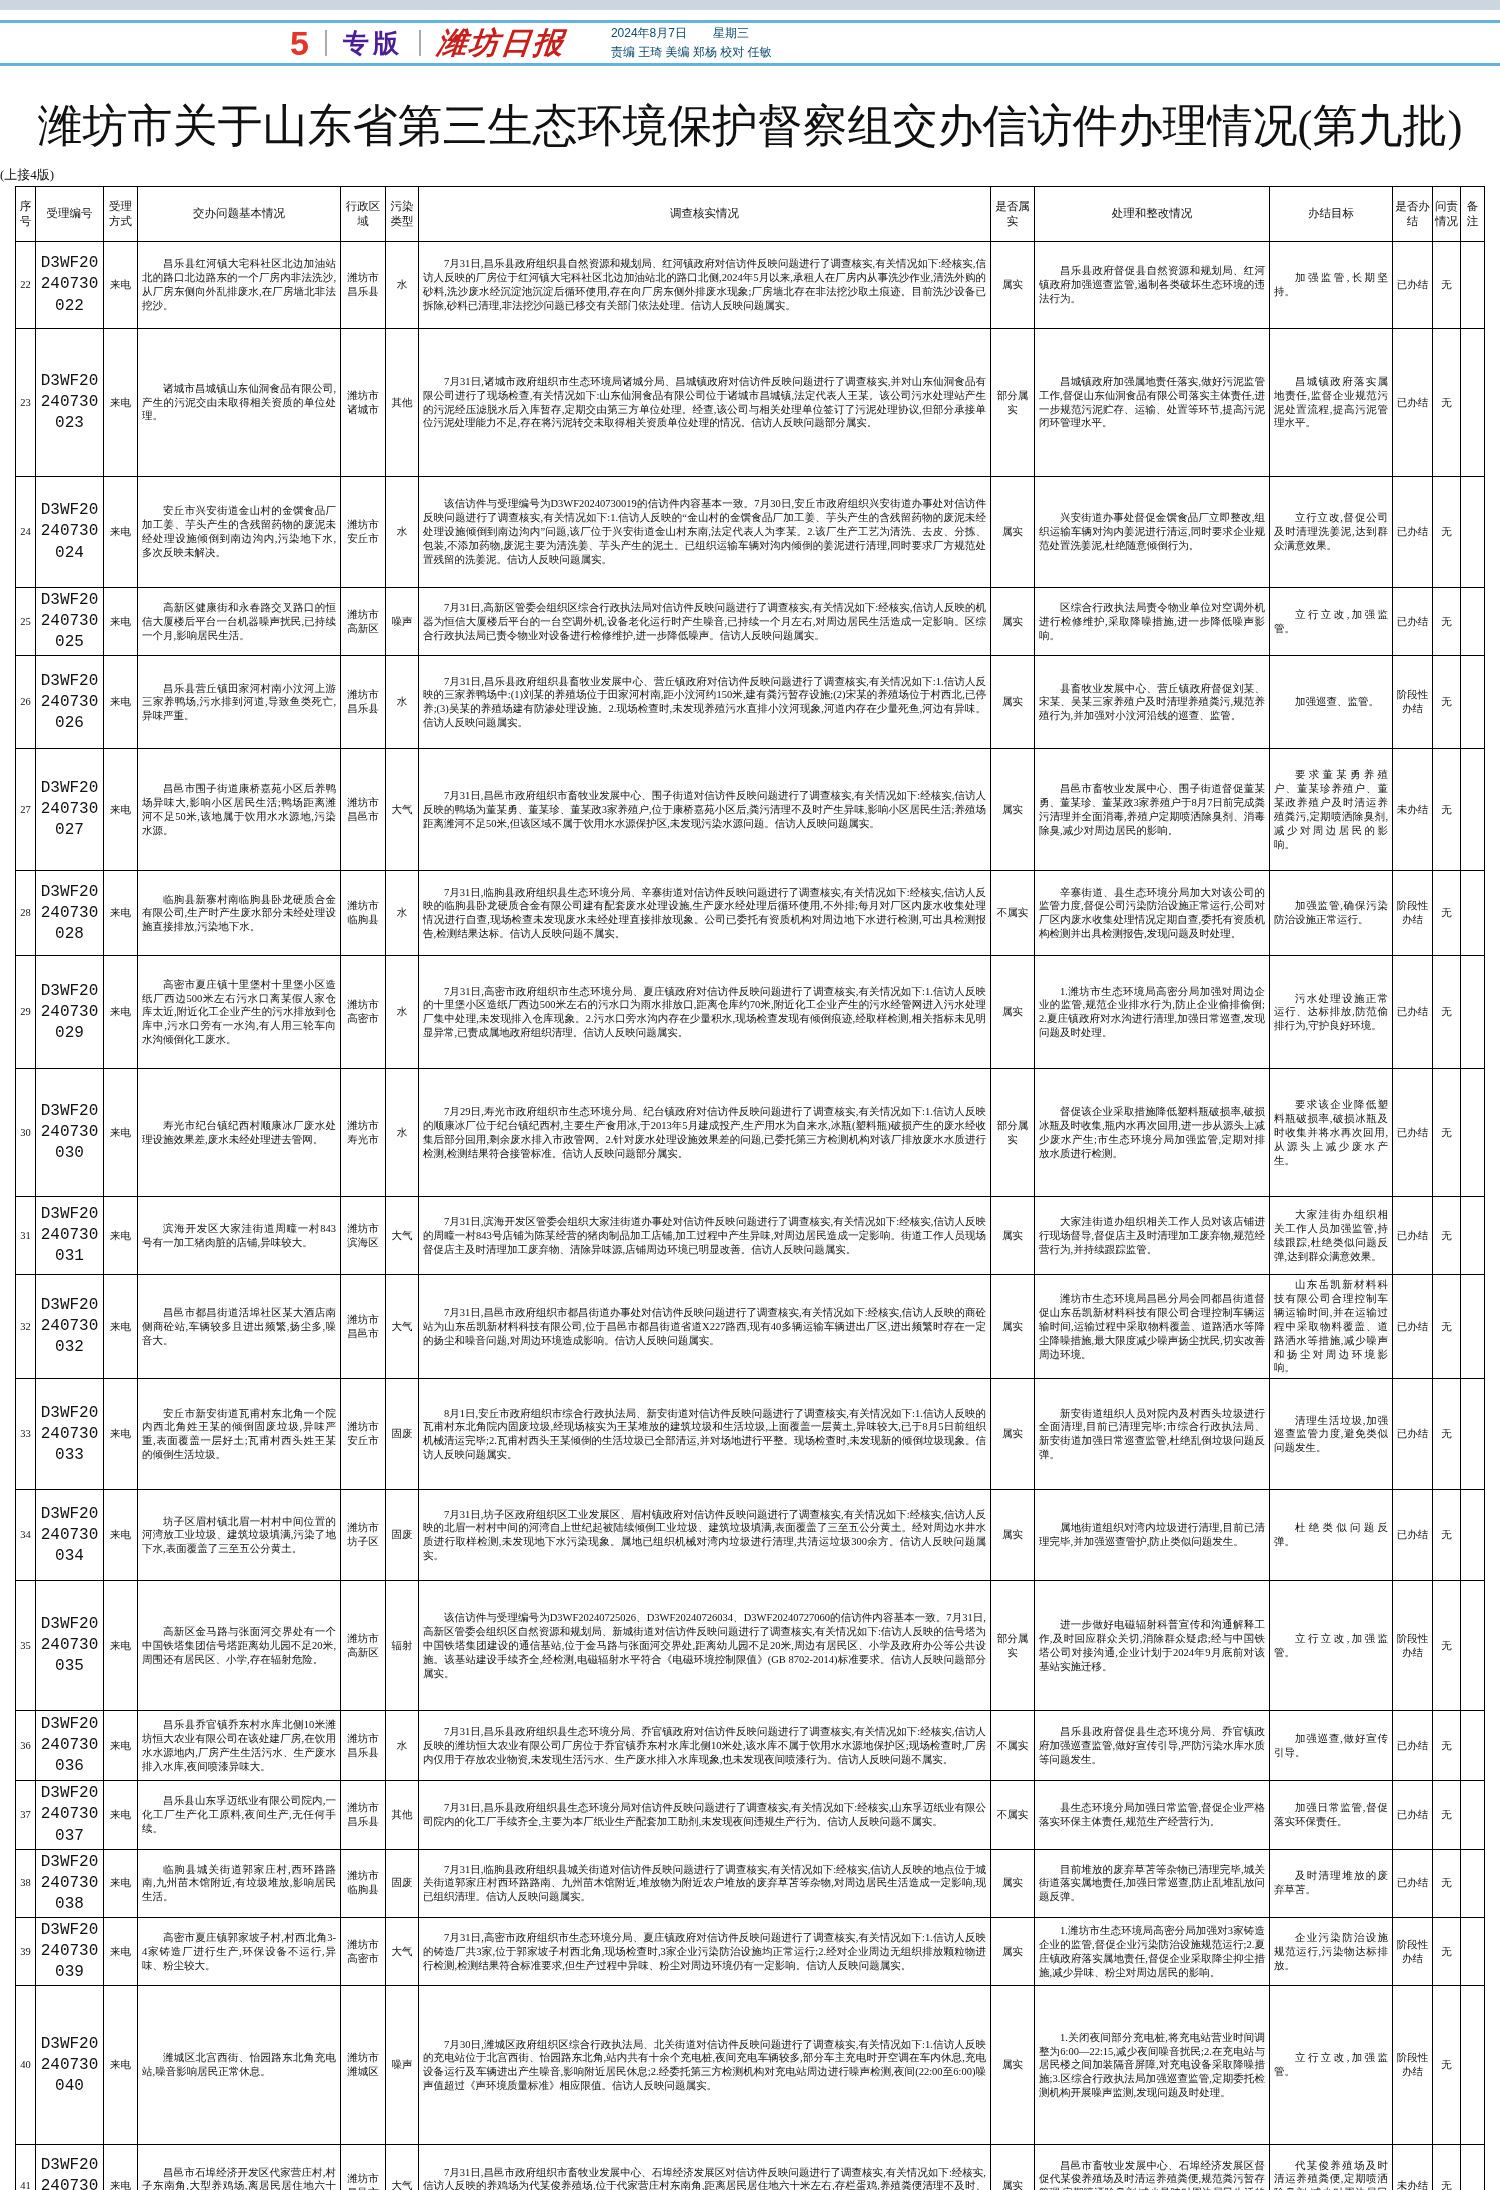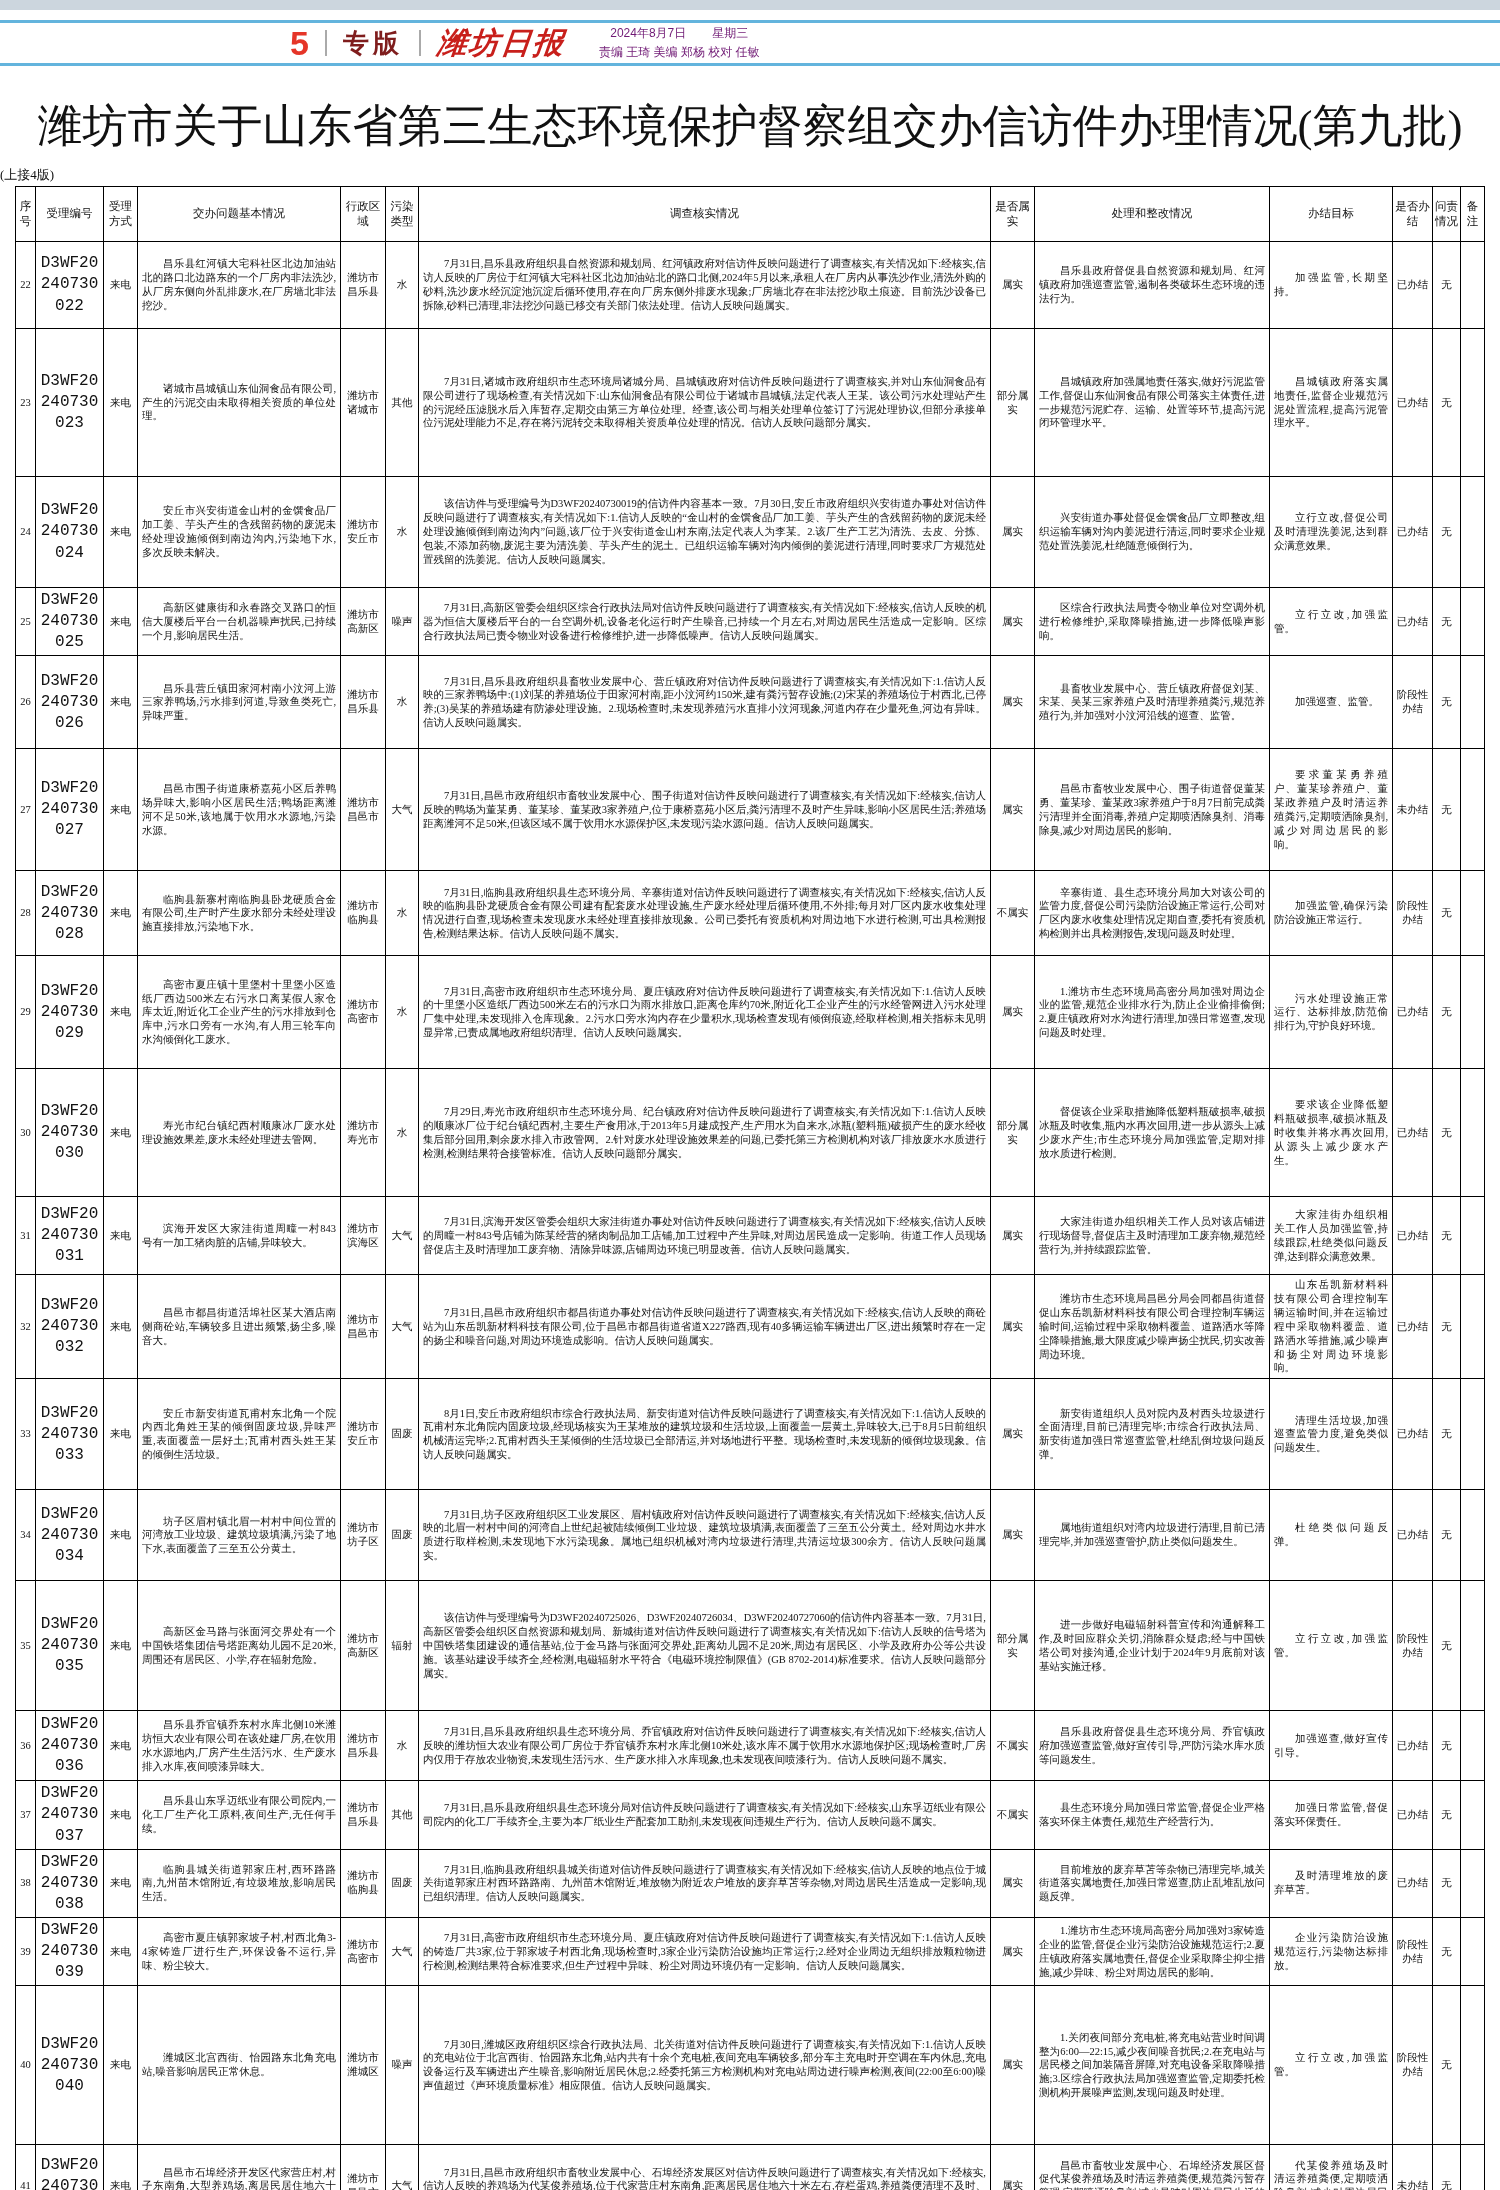--- a/index.html
+++ b/index.html
@@ -3,23 +3,23 @@
 <meta charset="utf-8">
 <style>
   html,body{margin:0;padding:0;background:#ffffff;}
   body{width:1500px;font-family:"Liberation Serif","DejaVu Serif",serif;color:#111;}
   .top-strip{height:10px;background:#ccd6de;}
   .masthead{position:relative;padding-top:10px;}
   .rule{height:3px;background:#63b4dd;width:100%;}
   .mast-content{display:flex;align-items:center;margin-left:290px;height:40px;gap:16px;}
   .page-num{color:#e53528;font-size:34px;font-weight:bold;font-family:"Liberation Sans",sans-serif;}
   .divider{width:2px;height:26px;background:#aaa;display:inline-block;}
-  .section{font-size:26px;font-weight:bold;color:#7f1d1d;letter-spacing:4px;}
+  .section{font-size:26px;font-weight:bold;color:#4c1d95;letter-spacing:4px;}
   .paper{color:#c81f1b;font-size:30px;font-weight:bold;font-style:italic;letter-spacing:2px;transform:skewX(-6deg);}
-  .date-block{font-size:12px;color:#701a75;line-height:1.55;margin-left:18px;font-family:"Liberation Sans",sans-serif;text-align:center;}
+  .date-block{font-size:12px;color:#0c4a6e;line-height:1.55;margin-left:30px;font-family:"Liberation Sans",sans-serif;}
   .date-block .wk{margin-left:26px;}
   h1{font-size:45px;font-weight:normal;text-align:center;margin:30px 10px 10px 10px;letter-spacing:0;}
   .cont-note{font-size:13px;margin:2px 0;}
   .cont-note.right{text-align:right;margin-right:64px;margin-top:5px;}
   table{border-collapse:collapse;table-layout:fixed;margin:2px auto 0 auto;width:1470px;border:1.5px solid #000;}
   th,td{border:1px solid #000;padding:2px 3px;vertical-align:middle;text-align:center;
         font-size:10.5px;line-height:1.32;word-break:break-all;overflow:hidden;}
   th{font-weight:normal;font-size:11.5px;height:46px;padding:4px 1px;}
   td.long{text-align:justify;text-indent:2em;padding:3px 4px;}
   td.id{font-family:"Liberation Mono","DejaVu Sans Mono",monospace;font-size:16px;letter-spacing:0;}

